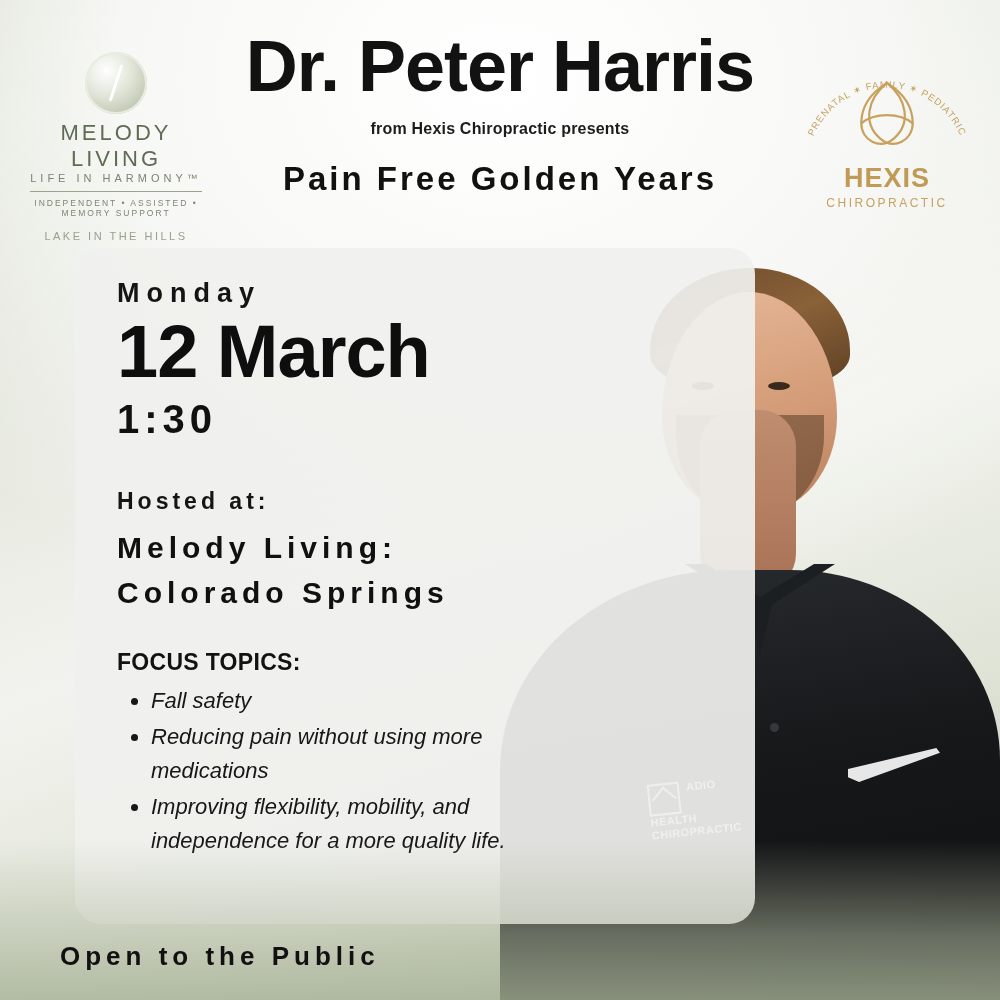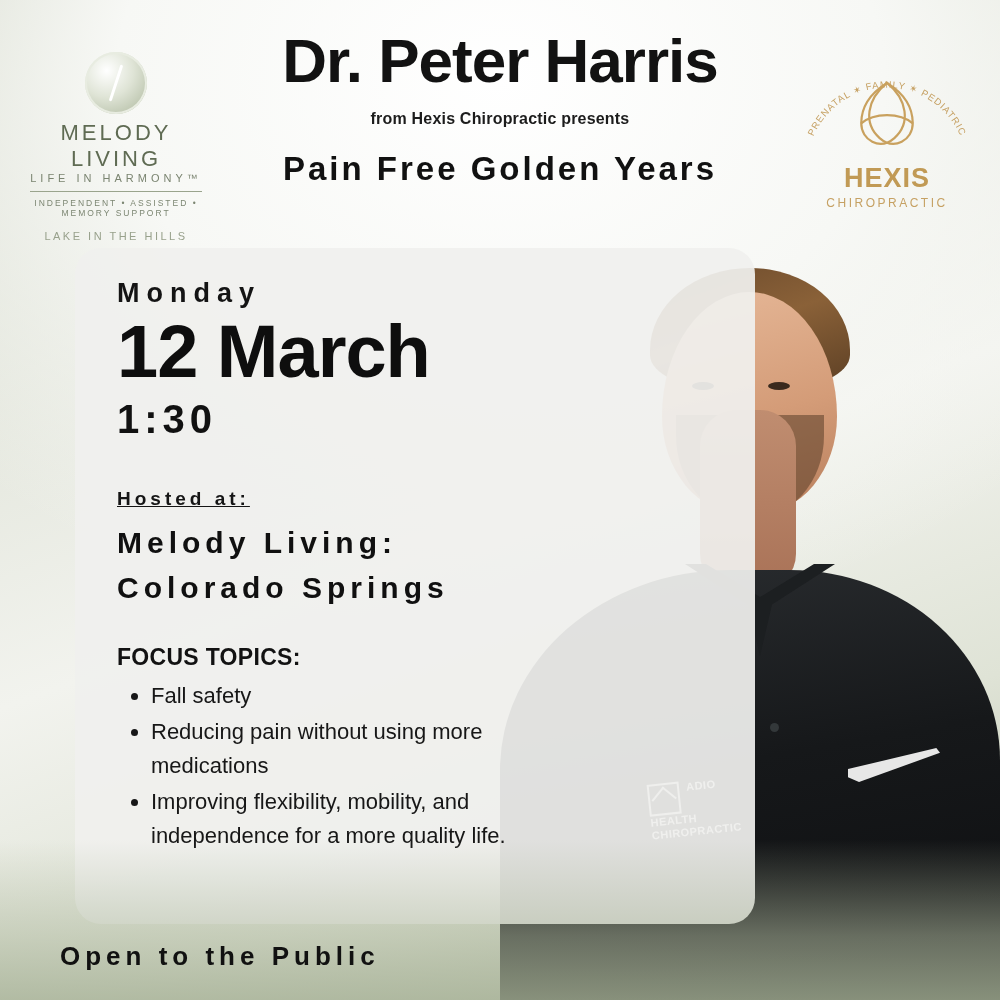--- a/index.html
+++ b/index.html
@@ -33,21 +33,21 @@
     height: 235px;
   }
   .title-block {
     position: absolute;
     left: 215px;
     right: 215px;
     top: 30px;
     text-align: center;
   }
   .main-title {
-    font-size: 62px;
+    font-size: 72px;
     font-weight: bold;
     color: #121212;
     letter-spacing: -1px;
     line-height: 1.0;
     margin: 0;
   }
   .subtitle {
     font-size: 16px;
     font-weight: bold;
     color: #1c1c1c;
@@ -331,26 +331,25 @@
     margin-top: 4px;
   }
   .time {
     font-size: 40px;
     font-weight: bold;
     letter-spacing: 5px;
     color: #111111;
     margin-top: 6px;
   }
   .hosted-label {
-    font-size: 19px;
+    font-size: 23px;
     font-weight: bold;
     letter-spacing: 4px;
     color: #151515;
     margin-top: 46px;
-    text-decoration: underline;
   }
   .venue {
     font-size: 30px;
     font-weight: bold;
     letter-spacing: 5px;
     color: #101010;
     line-height: 1.5;
     margin-top: 10px;
   }
   .focus-label {
@@ -359,20 +358,21 @@
     color: #121212;
     margin-top: 34px;
     letter-spacing: 0.3px;
   }
   .topics {
     margin: 8px 0 0 0;
     padding-left: 34px;
     font-size: 22px;
     color: #171717;
     line-height: 1.55;
+    font-style: italic;
   }
   .topics li {
     margin-bottom: 2px;
   }
 
   
   .footer {
     position: absolute;
     left: 60px;
     bottom: 28px;

